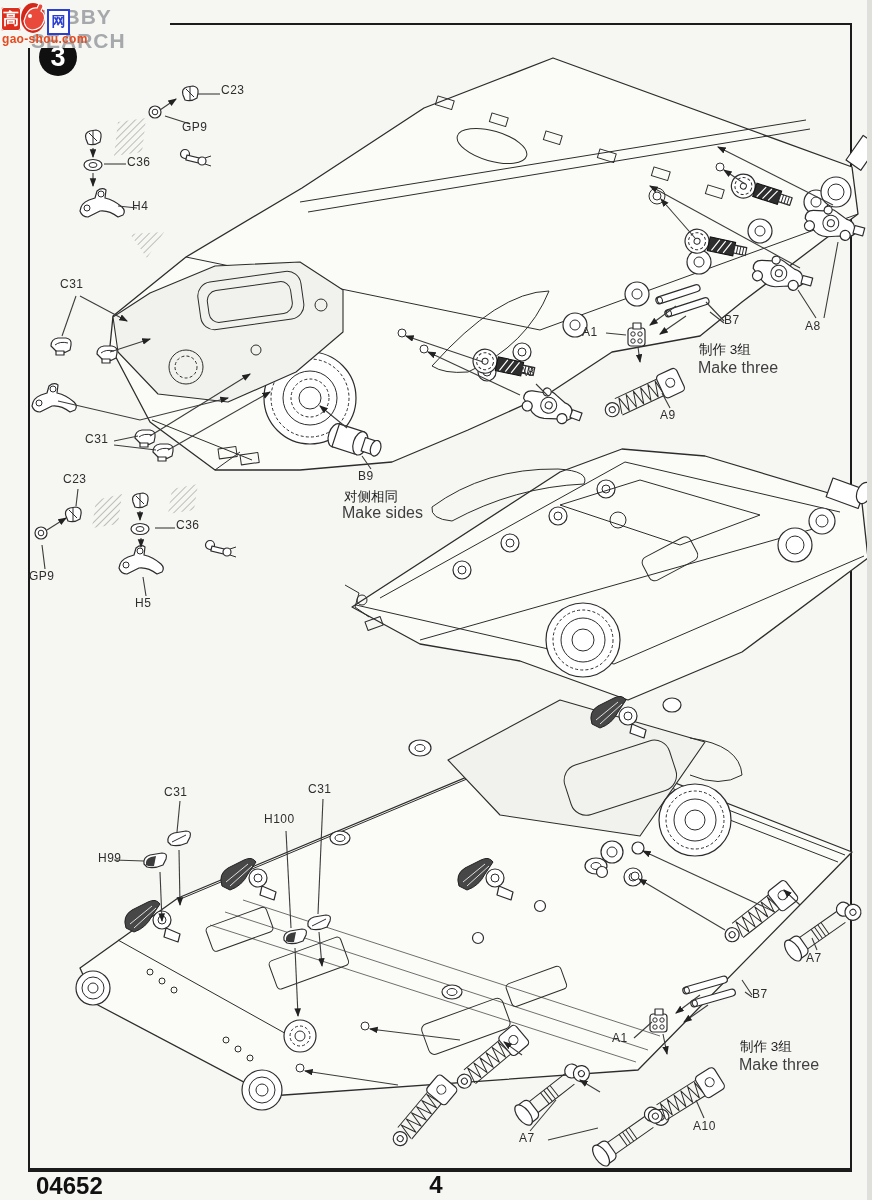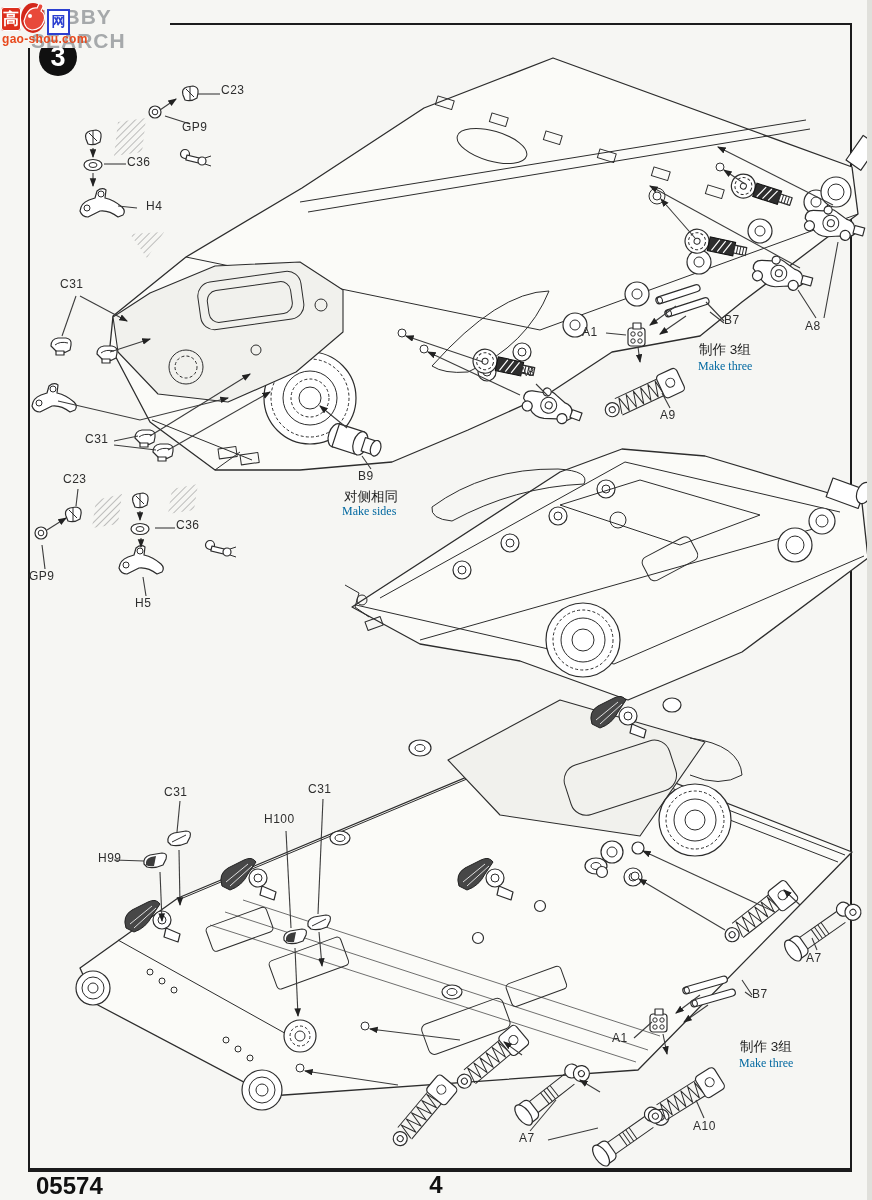--- a/index.html
+++ b/index.html
@@ -7,21 +7,21 @@
         font-family:"Liberation Sans",sans-serif;overflow:hidden;}
   .scan-edge{position:absolute;right:0;top:0;width:5px;height:100%;background:#e0e0db;}
   .frame{position:absolute;left:28px;top:23px;width:820px;height:1143px;
          border:2px solid #1c1c1c;border-bottom-width:4px;}
   .art{position:absolute;left:0;top:0;}
   .badge{position:absolute;left:39px;top:38px;width:38px;height:38px;border-radius:50%;
          background:#101010;color:#fff;font-size:27px;font-weight:bold;
          display:flex;align-items:center;justify-content:center;}
   .lbl{position:absolute;font-size:12px;color:#2e2e2e;white-space:nowrap;line-height:1;letter-spacing:.5px;}
   .note-zh{position:absolute;font-size:13.5px;color:#1e1e1e;white-space:nowrap;line-height:1;}
-  .note-en{position:absolute;font-size:12px;color:#0369a1;white-space:nowrap;line-height:1;font-family:Liberation Serif, serif;}
+  .note-en{position:absolute;font-size:16px;color:#404040;white-space:nowrap;line-height:1;}
   .kit-num{position:absolute;left:36px;top:1172px;font-size:24px;font-weight:bold;color:#111;}
   .page-num{position:absolute;left:0;top:1171px;width:872px;text-align:center;
             font-size:24px;font-weight:bold;color:#111;}
   
   .wm{position:absolute;left:0;top:0;width:170px;height:48px;background:#f6f6f3;}
   .wm-brand{position:absolute;left:31px;top:5px;font-size:21px;font-weight:bold;
             color:#a6a9ab;letter-spacing:1px;}
   .wm-badge-red{position:absolute;left:1px;top:7px;width:20px;height:24px;background:#dd2f1d;
             border-radius:3px;color:#fff;font-size:16px;font-weight:bold;
             display:flex;align-items:center;justify-content:center;box-shadow:0 0 0 1px #fff inset;}
@@ -534,21 +534,21 @@
         <circle cx="10" cy="15" r="2" fill="#fff"></circle>
       </svg>
     </div>
     <div class="wm-badge-blue">网</div>
     <div class="wm-site">gao-shou.com</div>
   </div>
 
   <div class="lbl" style="left:221px;top:84px">C23</div>
   <div class="lbl" style="left:182px;top:121px">GP9</div>
   <div class="lbl" style="left:127px;top:156px">C36</div>
-  <div class="lbl" style="left:146px;top:200px">H4</div>
+  <div class="lbl" style="left:132px;top:200px">H4</div>
   <div class="lbl" style="left:60px;top:278px">C31</div>
   <div class="lbl" style="left:85px;top:433px">C31</div>
   <div class="lbl" style="left:63px;top:473px">C23</div>
   <div class="lbl" style="left:29px;top:570px">GP9</div>
   <div class="lbl" style="left:176px;top:519px">C36</div>
   <div class="lbl" style="left:135px;top:597px">H5</div>
   <div class="lbl" style="left:805px;top:320px">A8</div>
   <div class="lbl" style="left:519px;top:366px">A8</div>
   <div class="lbl" style="left:582px;top:326px">A1</div>
   <div class="lbl" style="left:724px;top:314px">B7</div>
@@ -564,17 +564,17 @@
   <div class="lbl" style="left:693px;top:1120px">A10</div>
   <div class="lbl" style="left:519px;top:1132px">A7</div>
 
   <div class="note-zh" style="left:699px;top:343px">制作 3组</div>
   <div class="note-en" style="left:698px;top:360px">Make three</div>
   <div class="note-zh" style="left:344px;top:490px">对侧相同</div>
   <div class="note-en" style="left:342px;top:505px">Make sides</div>
   <div class="note-zh" style="left:740px;top:1040px">制作 3组</div>
   <div class="note-en" style="left:739px;top:1057px">Make three</div>
 
-  <div class="kit-num">05574</div>
+  <div class="kit-num">04652</div>
   <div class="page-num">4</div>
 
   <div class="scan-edge"></div>
 </div>
 
 </body></html>

